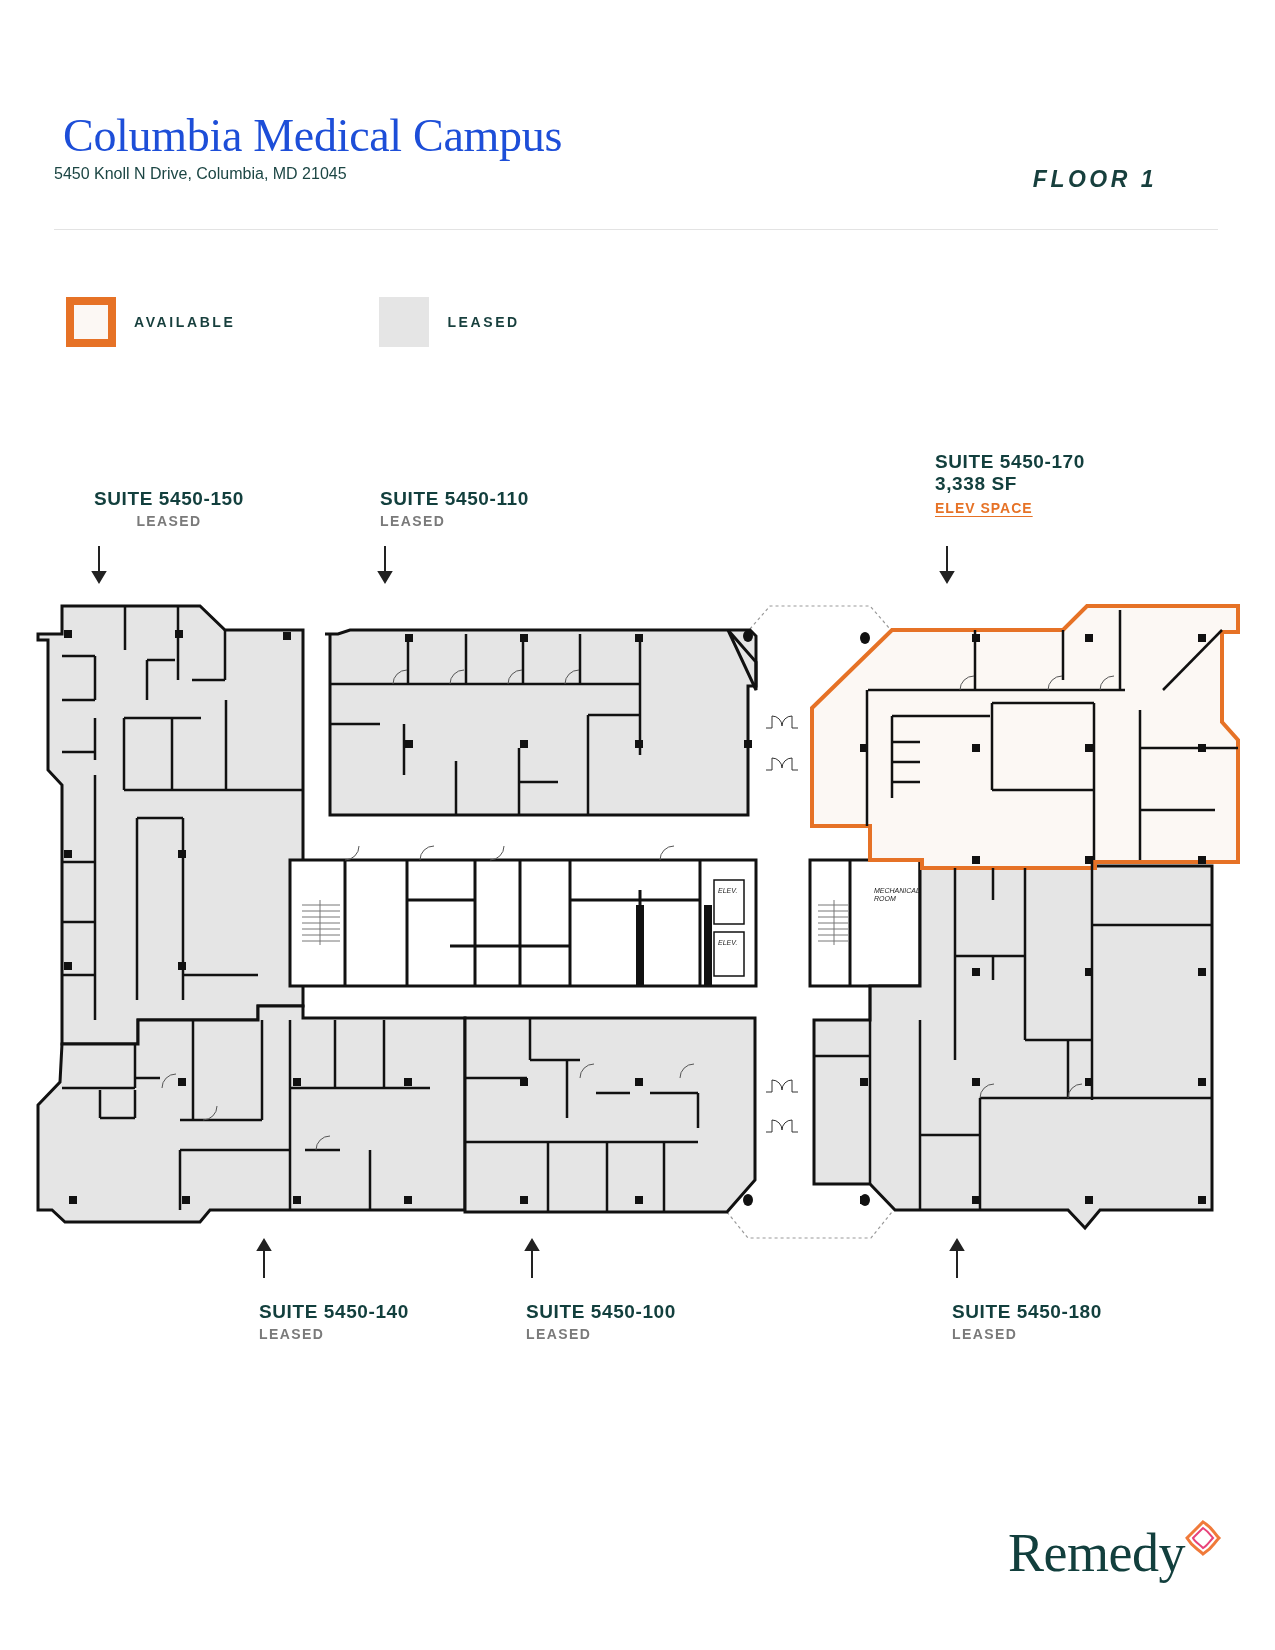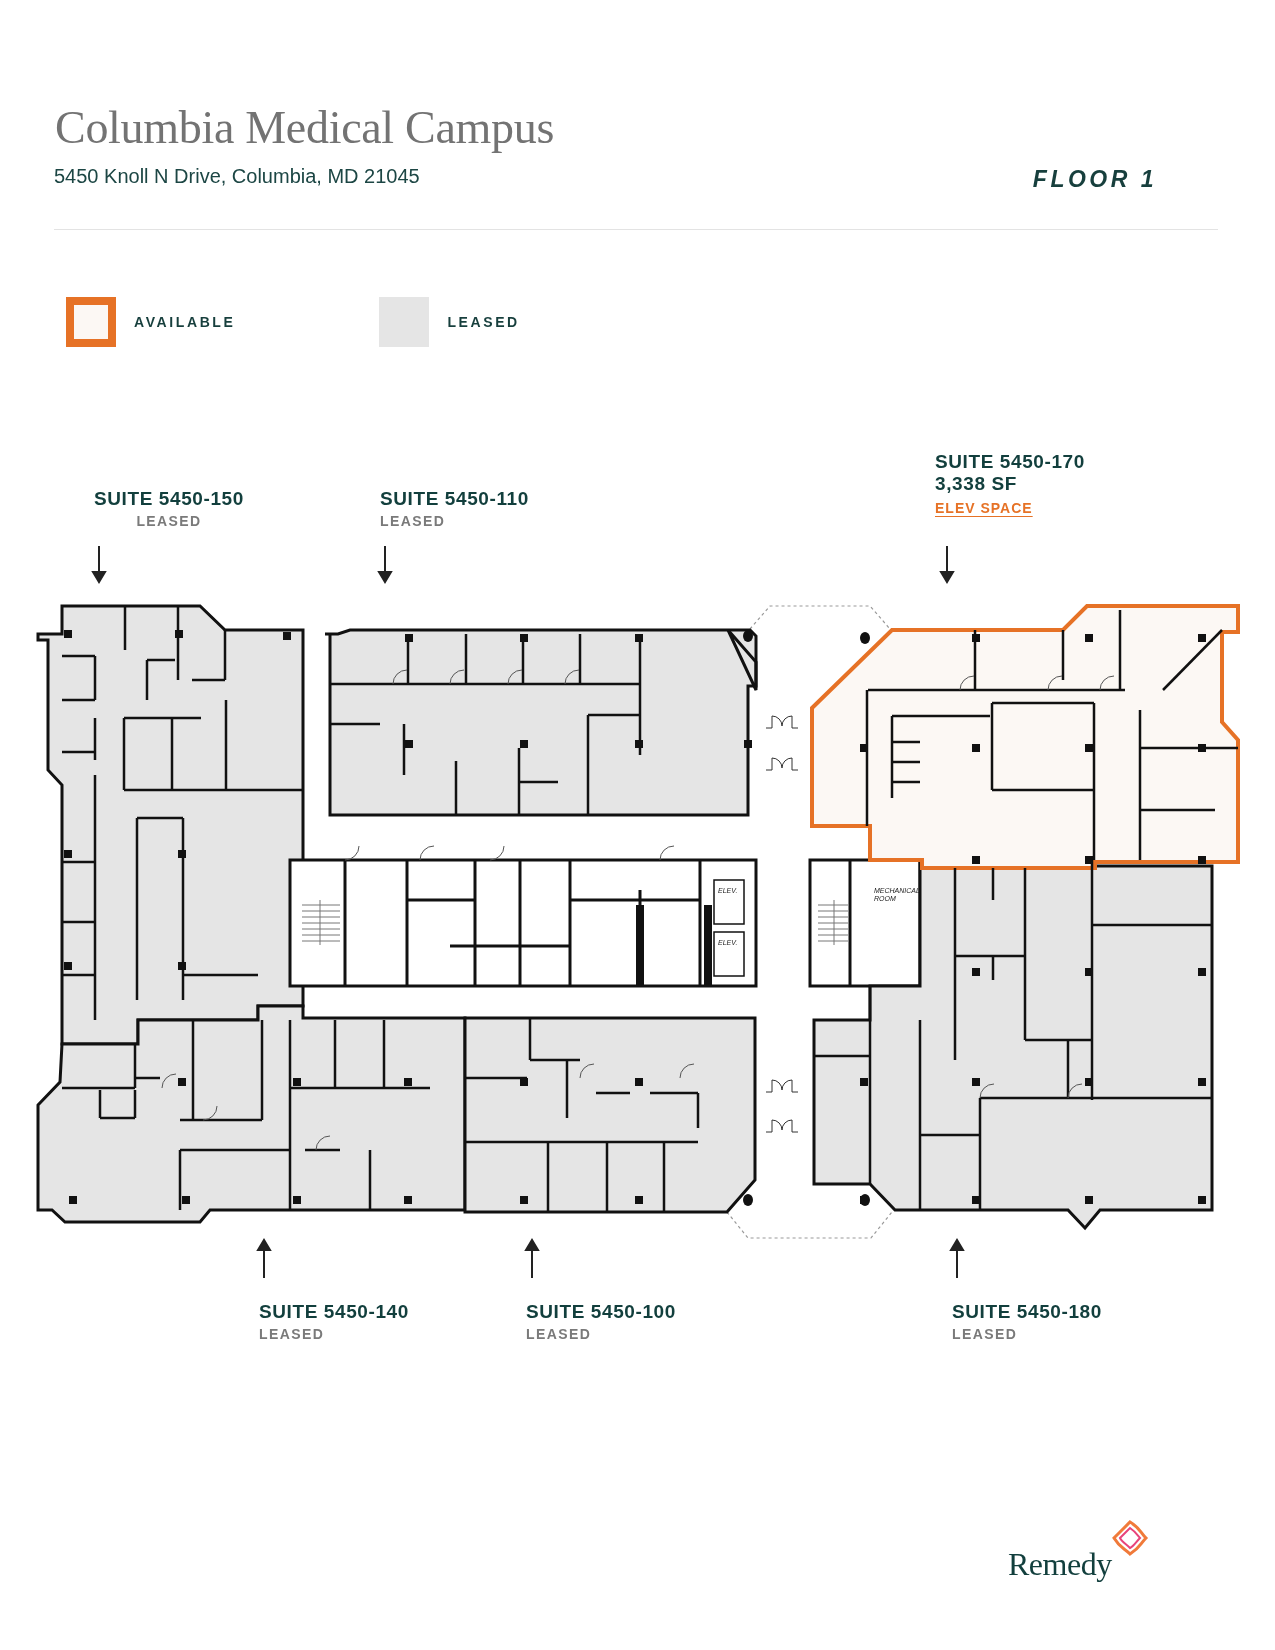--- a/index.html
+++ b/index.html
@@ -1,33 +1,33 @@
 <!DOCTYPE html>
 <html><head>
 <meta charset="utf-8">
 <style>
   html, body { margin: 0; padding: 0; background: #ffffff; }
   body { width: 1275px; height: 1650px; position: relative; overflow: hidden; font-family: "Liberation Sans", sans-serif; color: #123f3d; }
-  .title { position: absolute; left: 54px; top: 104px; font-family: "Liberation Serif", "DejaVu Serif", serif; font-size: 46px; font-weight: 400; color: #737373; letter-spacing: -0.3px; margin: 1px; line-height: 1; }
-  .address { position: absolute; left: 54px; top: 166px; font-size: 20px; color: #1c4644; letter-spacing: 0px; line-height: 1; }
+  .title { position: absolute; left: 54px; top: 104px; font-family: "Liberation Serif", "DejaVu Serif", serif; font-size: 46px; font-weight: 400; color: #1d4ed8; letter-spacing: -0.3px; margin: 9px; line-height: 1; }
+  .address { position: absolute; left: 54px; top: 166px; font-size: 16px; color: #1c4644; letter-spacing: 0px; line-height: 1; }
   .floor { position: absolute; right: 118px; top: 168px; font-size: 23px; font-weight: 700; letter-spacing: 3.5px; color: #173f3d; line-height: 1; font-style: italic; }
   .divider { position: absolute; left: 54px; top: 229px; width: 1164px; height: 1px; background: #e3e3e3; }
   .legend { position: absolute; top: 297px; left: 66px; display: flex; align-items: center; }
   .legend-item { display: flex; align-items: center; margin-right: 48px; text-align: center; }
   .swatch-available { width: 34px; height: 34px; border: 8px solid #e67226; background: #fcf8f4; }
   .swatch-leased { width: 50px; height: 50px; background: #e5e5e5; }
   .legend-label { margin-left: 18px; font-size: 14px; font-weight: 700; letter-spacing: 2.6px; color: #173f3d; }
   .suite { position: absolute; line-height: 1; }
   .suite .name { font-size: 19px; font-weight: 700; letter-spacing: 0.6px; color: #123f3d; display: block; }
   .suite .sf { font-size: 19px; font-weight: 700; letter-spacing: 0.6px; color: #123f3d; display: block; margin-top: 3px; }
   .suite .status { font-size: 14px; font-weight: 700; letter-spacing: 1.4px; color: #7a7a7a; display: block; margin-top: 6px; }
   .suite .link { font-size: 14px; font-weight: 700; letter-spacing: 1px; color: #e67226; display: inline-block; margin-top: 8px; text-decoration: underline; text-underline-offset: 3px; text-decoration-thickness: 1px; cursor: pointer; }
   .plan { position: absolute; left: 0; top: 0; }
   .logo { position: absolute; left: 1008px; top: 1518px; display: flex; align-items: flex-end; }
-  .logo-text { font-family: "Liberation Serif", "DejaVu Serif", serif; font-size: 32px; color: #123f3d; line-height: 1; letter-spacing: -0.5px; }
+  .logo-text { font-family: "Liberation Serif", "DejaVu Serif", serif; font-size: 54px; color: #123f3d; line-height: 1; letter-spacing: -0.5px; }
 </style>
 </head>
 <body>
 
 <h1 class="title">Columbia Medical Campus</h1>
 <div class="address">5450 Knoll N Drive, Columbia, MD 21045</div>
 <div class="floor">FLOOR 1</div>
 <div class="divider"></div>
 
 <div class="legend">

